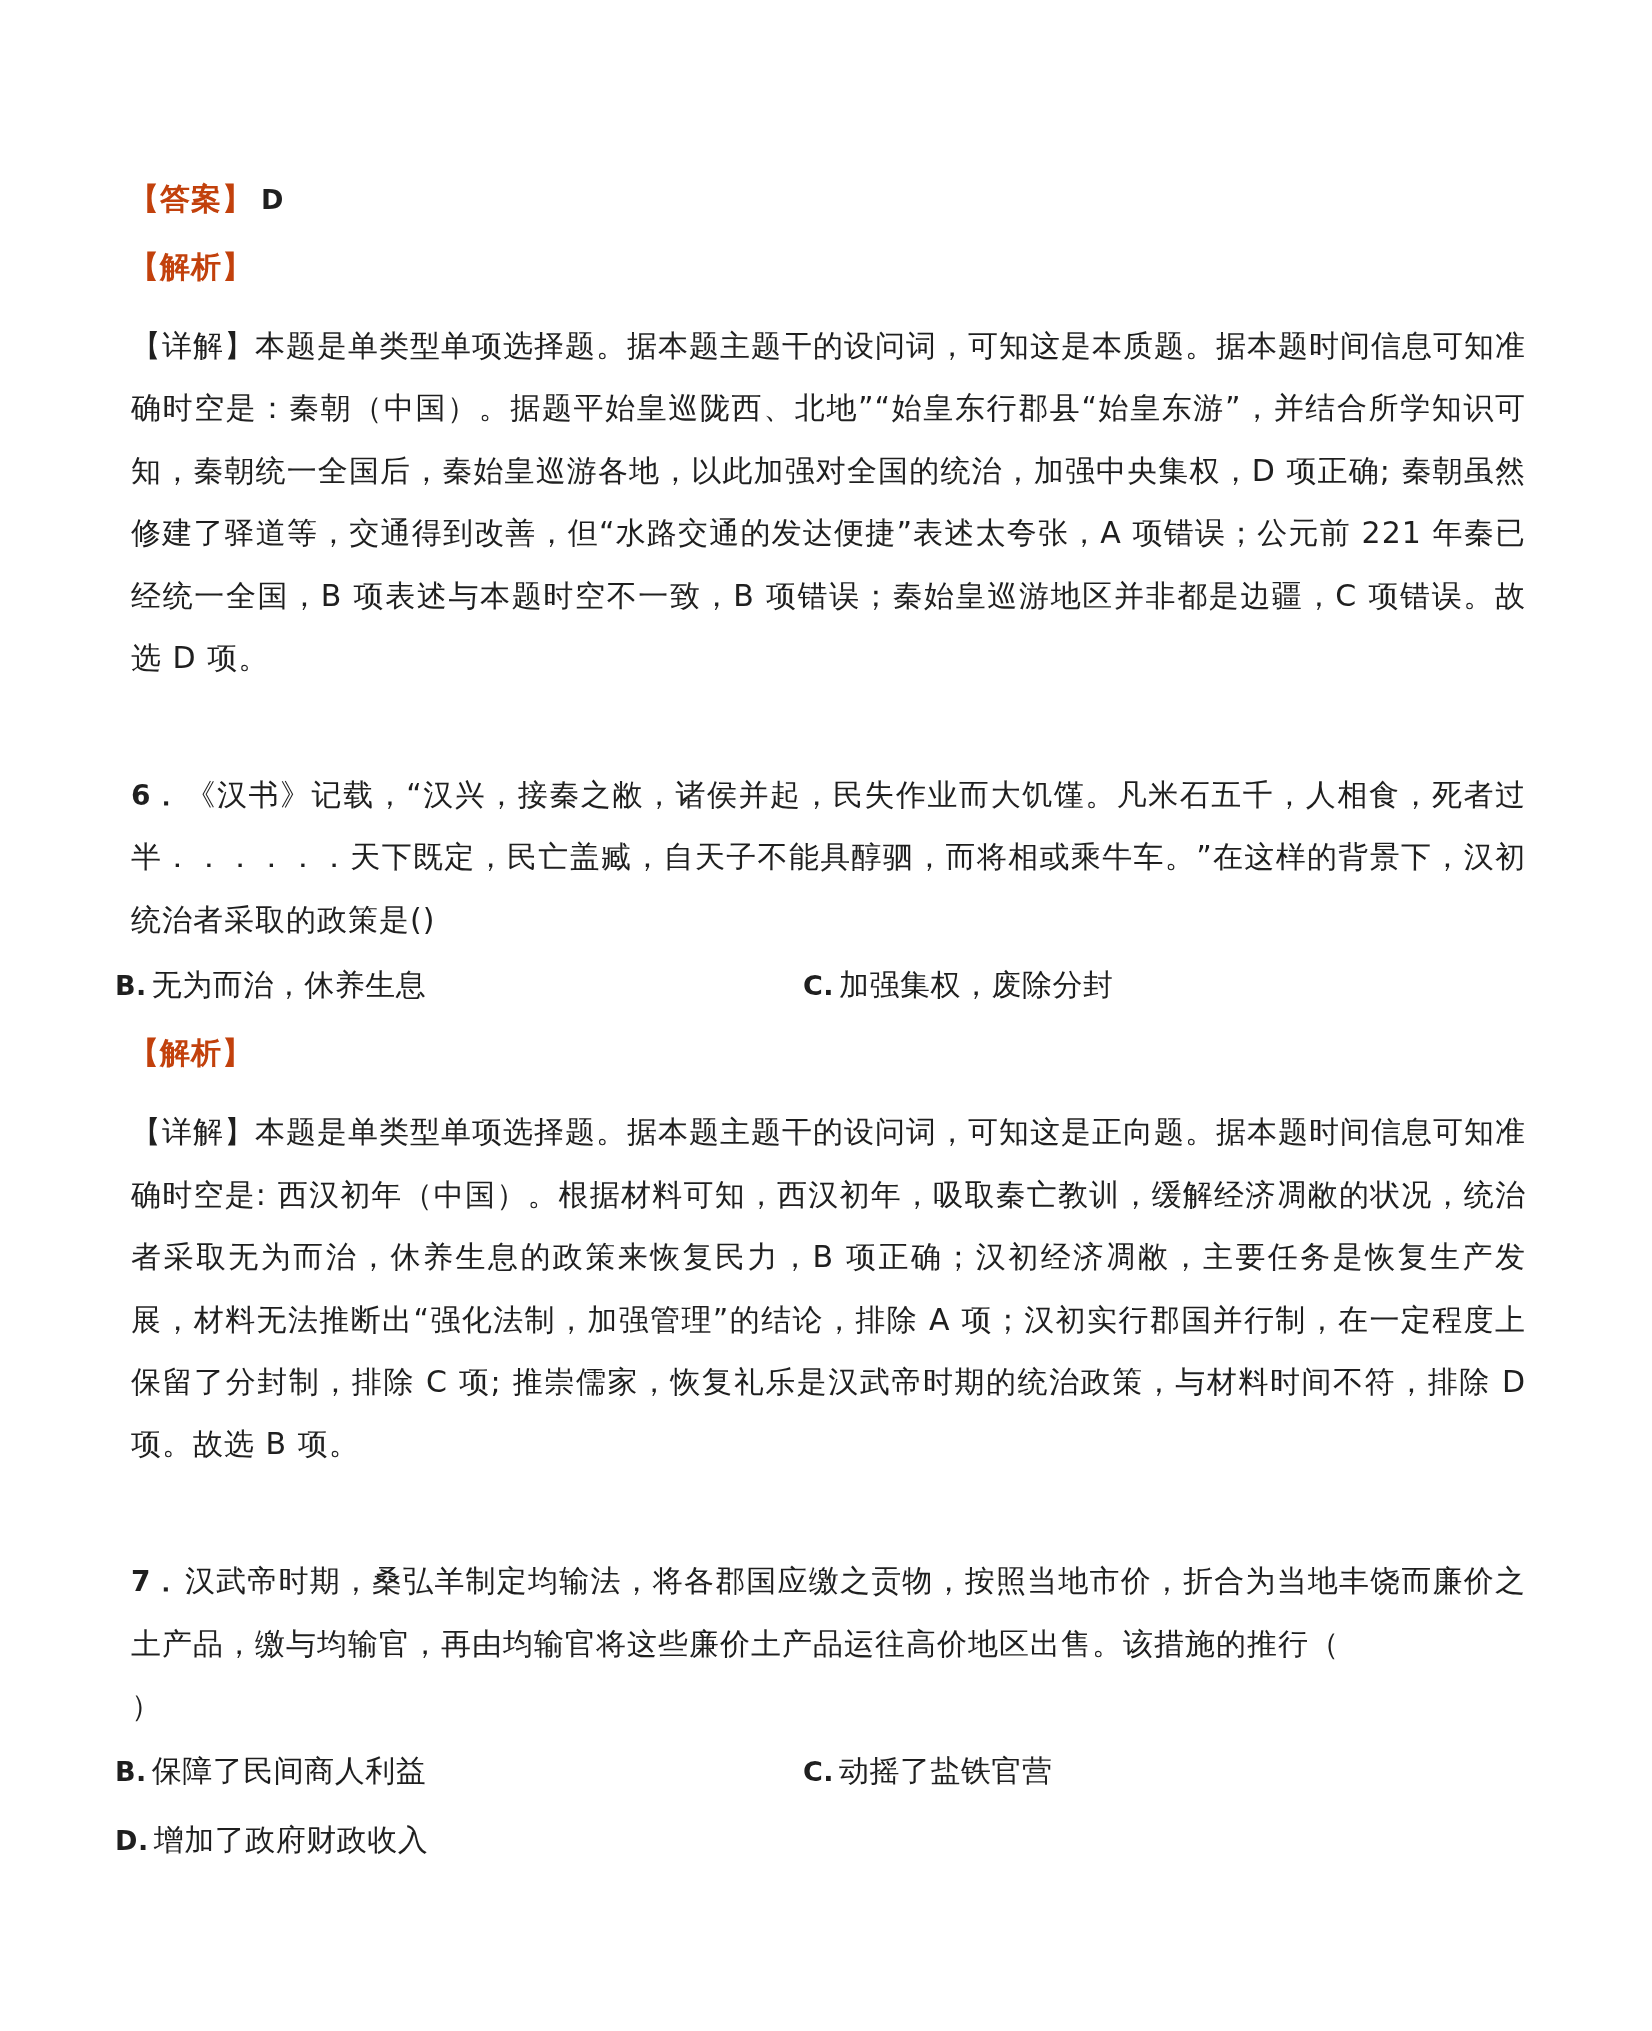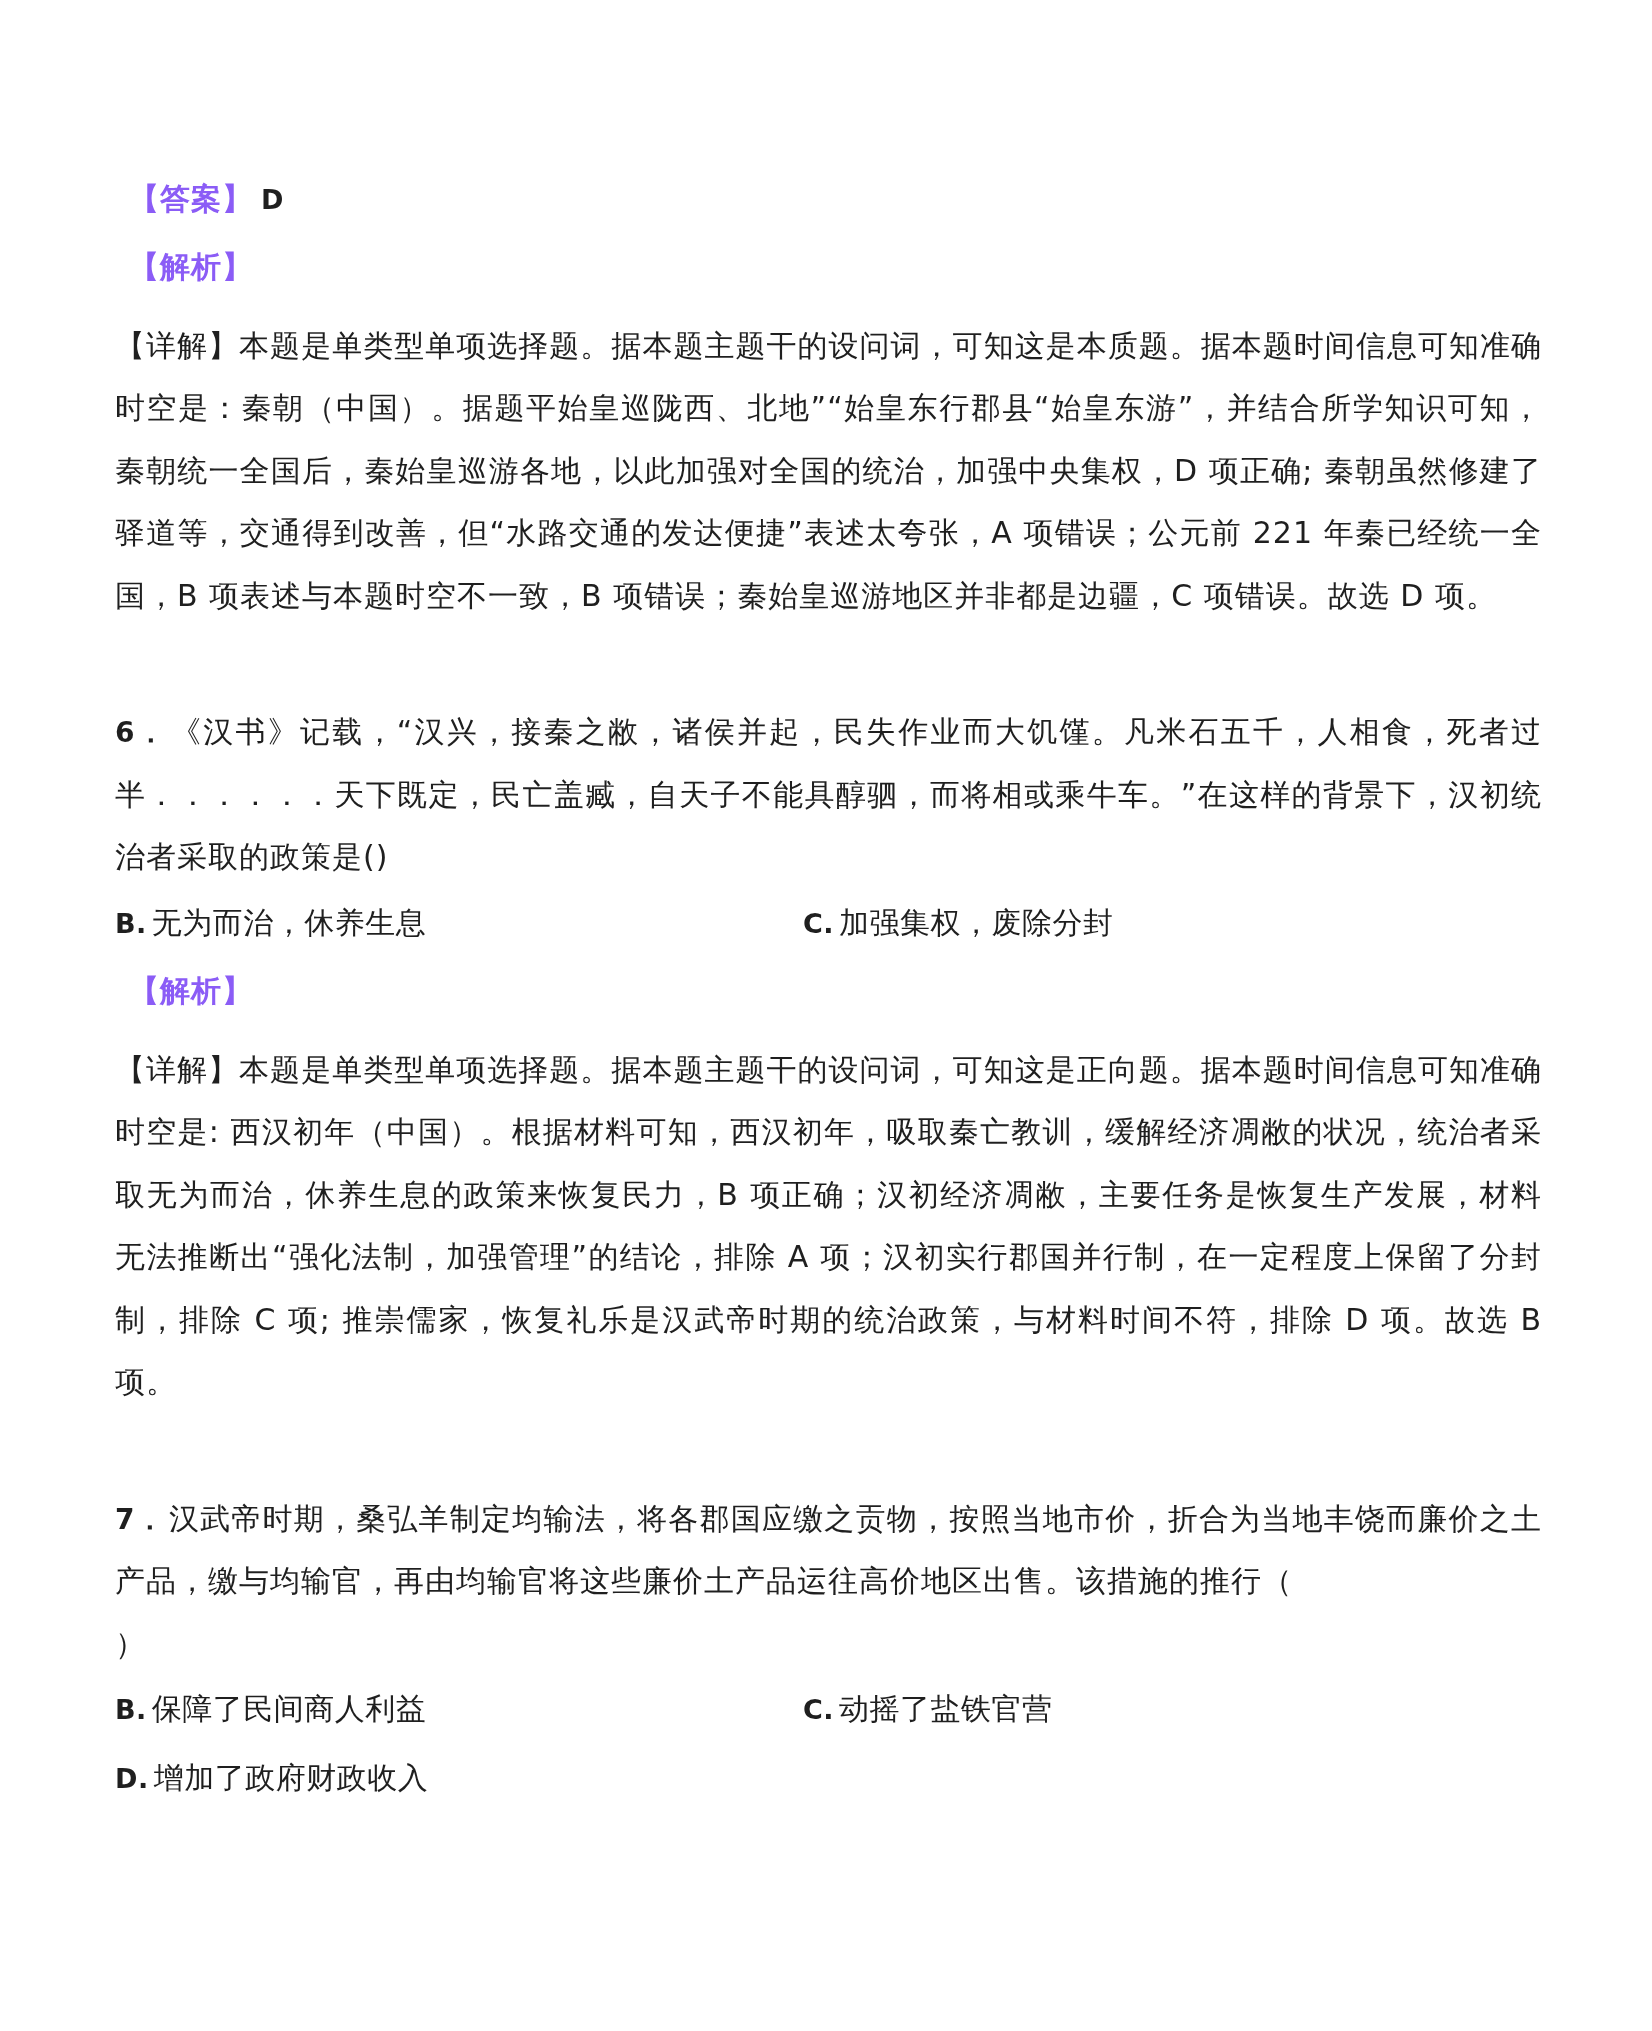--- a/index.html
+++ b/index.html
@@ -40,37 +40,37 @@
     margin-right: 5px;
   }
 
   .answer-line, .analysis-line {
     margin: 30px 0;
     padding-left: 14px;
     font-size: 30px;
     line-height: 1.25;
   }
   .bracket-label {
-    color: #8b5cf6;
+    color: #c2410c;
     font-weight: bold;
     letter-spacing: 1px;
   }
   .answer-letter {
     font-weight: bold;
     font-size: 27px;
     padding-left: 8px;
     color: #1f1f1f;
   }
 
   .detail, .stem {
     font-size: 30px;
     line-height: 2.08;
     letter-spacing: 1px;
     text-align: justify;
-    margin: 12px 0;
+    margin: 12px 16px;
   }
   .stem { white-space: pre-line; }
   .detail-label { letter-spacing: 1px; }
   .q-num {
     font-weight: bold;
     font-size: 28px;
     margin-right: 4px;
   }
 </style>
 </head>

